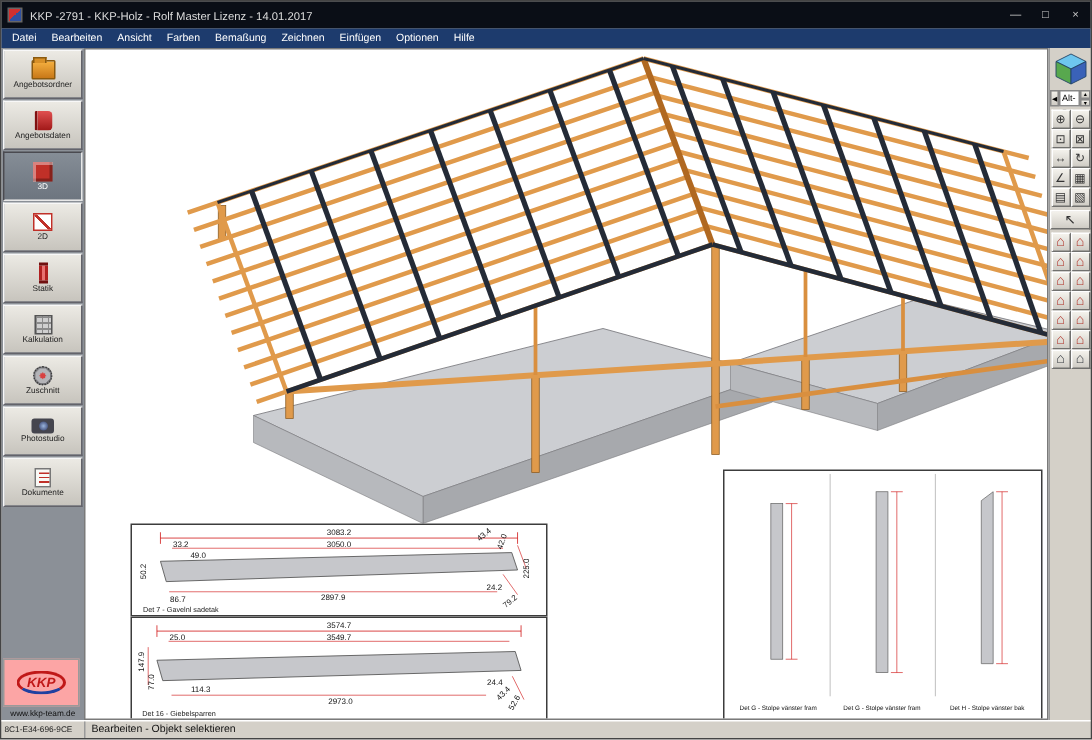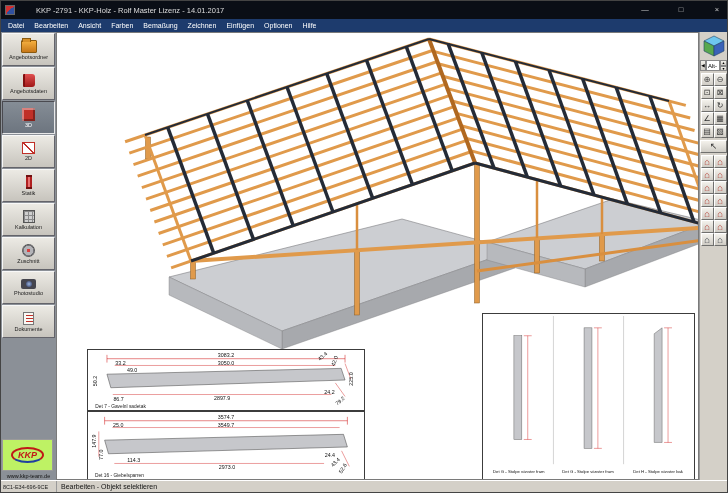--- a/index.html
+++ b/index.html
@@ -1,21 +1,21 @@
 <!DOCTYPE html>
 <html><head>
 <meta charset="utf-8">
 <style>
   * { box-sizing: border-box; margin: 0; padding: 0; }
   html,body { width:728px; height:493px; }
   body { font-family:"Liberation Sans", sans-serif; background:#888; }
   .app { width:728px; height:493px; border:1px solid #444; display:flex; flex-direction:column; background:#d4d0c8; }
 
   
-  .titlebar { height:18px; background:#0a0e16; color:#ddd; display:flex; align-items:center; padding-left:4px; flex:0 0 18px;gap:16px; }
+  .titlebar { height:18px; background:#0a0e16; color:#ddd; display:flex; align-items:center; padding-left:4px; flex:0 0 18px; }
   .app-icon { width:10px; height:10px; background:linear-gradient(135deg,#d03030 50%,#3050a0 50%); border:1px solid #666; margin-right:5px; }
   .title-text { font-size:7.5px; flex:1; white-space:nowrap; overflow:hidden; }
   .wc { width:20px; height:18px; line-height:17px; text-align:center; font-size:7.5px; color:#ccc; cursor:pointer; }
 
   
   .menubar { height:13px; background:#1d3b6d; color:#fff; display:flex; align-items:center; font-size:7px; padding-left:2px; flex:0 0 13px; }
   .menu-item { padding:0 5px; cursor:pointer; }
 
   
   .main { flex:1; display:flex; min-height:0; }
@@ -32,21 +32,21 @@
   [data-icon="book-icon"] { width:12px; background:linear-gradient(#e05050,#a01818); border-left:2px solid #801010; border-radius:1px 3px 3px 1px; }
   [data-icon="cube-3d-icon"] { width:13px; height:13px; background:#c03028; box-shadow:inset 2px 2px 0 rgba(255,255,255,.4), inset -2px -2px 0 rgba(0,0,0,.3); }
   [data-icon="plan-2d-icon"] { width:13px; height:12px; background:#fff; border:1px solid #c03028; background-image:linear-gradient(45deg, transparent 44%, #c03028 44%, #c03028 56%, transparent 56%); }
   [data-icon="statics-icon"] { width:6px; height:14px; background:linear-gradient(90deg,#b02020 30%,#e87070 30%,#e87070 70%,#b02020 70%); border-top:2px solid #701010; border-bottom:2px solid #701010; }
   [data-icon="calculator-icon"] { width:12px; height:13px; background:#cfcfcf; border:1px solid #555; background-image:repeating-linear-gradient(#8a8a8a 0 1px, transparent 1px 4px), repeating-linear-gradient(90deg,#8a8a8a 0 1px, transparent 1px 4px); }
   [data-icon="saw-icon"] { width:13px; height:13px; border-radius:50%; background:radial-gradient(circle, #d84040 0 2px, #b4b4b8 2px 5px, #78787c 5px); border:1px dotted #3c3c3c; }
   [data-icon="camera-icon"] { width:15px; height:10px; background:#45454e; border-radius:2px; }
   [data-icon="camera-icon"]::before { content:""; position:absolute; top:2px; left:5px; width:6px; height:6px; border-radius:50%; background:radial-gradient(#9ab4dd,#2c3560); }
   [data-icon="documents-icon"] { width:11px; height:13px; background:#f9f9f5; border:1px solid #777; background-image:repeating-linear-gradient(#c03028 0 1px, transparent 1px 3px); background-size:7px 9px; background-position:2px 2px; background-repeat:no-repeat; }
 
-  .logo-box { margin:2px 3px 0 1px; margin-top:auto; background:#bef264; border:1px solid #9a9a9a; height:32px; display:flex; align-items:center; justify-content:center; }
+  .logo-box { margin:2px 3px 0 1px; margin-top:auto; background:#fca5a5; border:1px solid #9a9a9a; height:32px; display:flex; align-items:center; justify-content:center; }
   .logo-ellipse { border:2px solid #c01818; border-bottom:2px solid #2040a0; border-radius:50%; padding:1px 5px; color:#c01818; font-weight:bold; font-style:italic; font-size:9px; }
   .website { font-size:5.5px; color:#111; text-align:center; padding:2px 0 1px 0; }
 
   
   .canvas { flex:1; position:relative; background:#fff; border:1px solid #7a7a7a; overflow:hidden; }
   #scene3d { position:absolute; left:0; top:0; }
 
   .dpanel { position:absolute; background:#fff; border:1px solid #3c3c3c; }
   .dpanel svg { display:block; }
   .dpanel text { font-family:"Liberation Sans", sans-serif; font-size:5.5px; fill:#111; }

